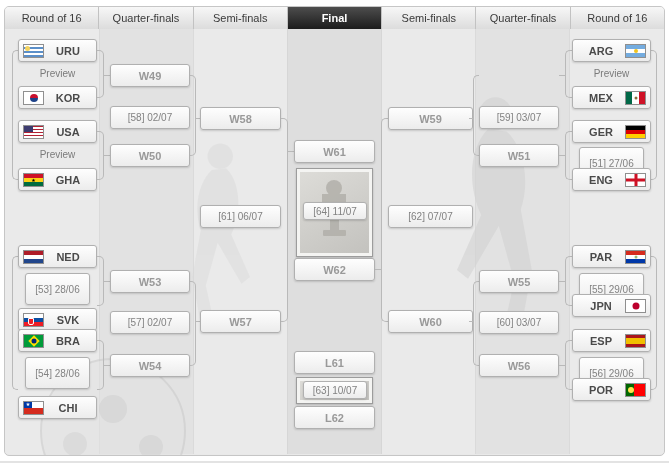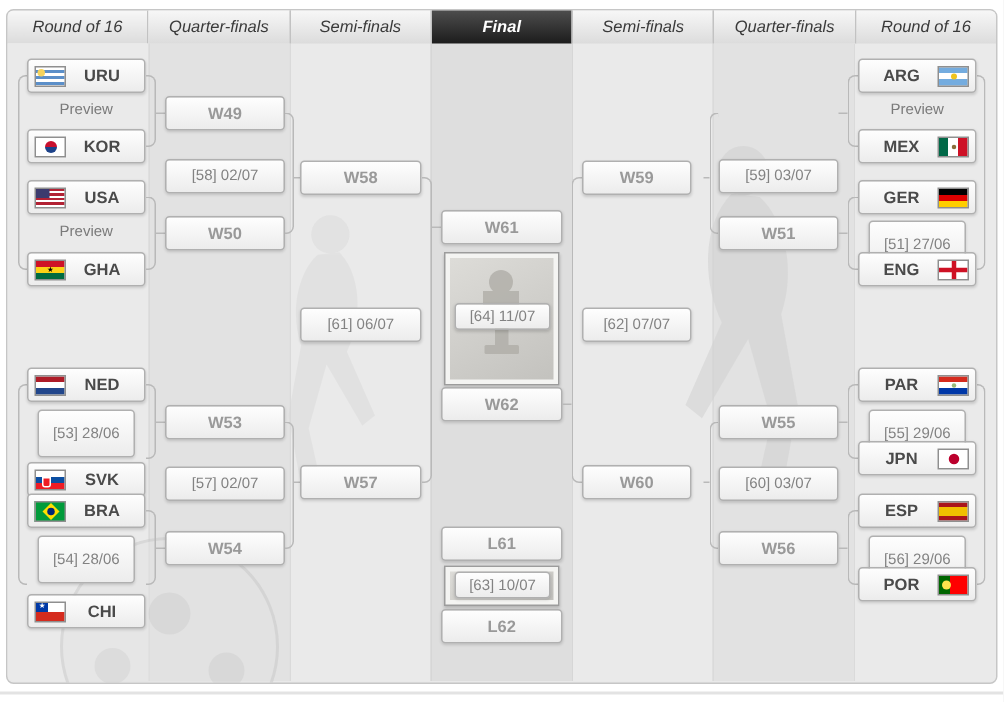--- a/index.html
+++ b/index.html
@@ -12,42 +12,42 @@
   .s2{left:99px;width:94px;background:#e2e2e2;border-left:1px solid #dadada;}
   .s3{left:193px;width:94px;background:#eaeaea;border-left:1px solid #dadada;}
   .s4{left:287px;width:94px;background:#dedede;border-left:1px solid #d6d6d6;}
   .s5{left:381px;width:94px;background:#eaeaea;border-left:1px solid #d6d6d6;}
   .s6{left:475px;width:94px;background:#e2e2e2;border-left:1px solid #dadada;}
   .s7{left:569px;width:95px;background:#eaeaea;border-left:1px solid #dadada;border-radius:0 0 4px 0;}
 
   .header { position:absolute; left:5px; top:7px; width:659px; height:22px; display:flex; }
   .hcell { flex:1; display:flex; align-items:center; justify-content:center;
            font-size:11px; color:#3a3a3a; background:linear-gradient(#f7f7f7,#dcdcdc);
-           border-right:1px solid #c2c2c2; cursor:pointer;font-style:italic; }
+           border-right:1px solid #c2c2c2; cursor:pointer; }
   .hcell:last-child { border-right:none; border-radius:0 4px 0 0; }
   .hcell:first-child { border-radius:4px 0 0 0; }
   .hcell.dark { background:linear-gradient(#4d4d4d,#1c1c1c); color:#fff; font-weight:bold; }
 
   .box { position:absolute; height:23px; border:1px solid #b0b0b0; border-radius:3px;
          background:linear-gradient(#fefefe,#ececec); box-shadow:0 1px 2px rgba(0,0,0,.15);
          display:flex; align-items:center; justify-content:center;
          font-size:11px; font-weight:bold; color:#999; }
   .team { color:#4a4a4a; padding:0 4px; cursor:pointer; }
   .team .tlabel { flex:1; text-align:center; }
   .team.rev { flex-direction:row-reverse;align-items:center; }
   .date { font-weight:normal; font-size:10px; color:#828282; cursor:pointer; }
   .r16d { height:32px; }
   .dmid { left:303px; width:64px; height:18px; }
   .d1 { left:25px; width:65px; }
   .d7 { left:579px; width:65px; }
   .ptext { position:absolute; font-size:10px; color:#7a7a7a; text-align:center;
            height:12px; line-height:12px; cursor:pointer; }
 
   .c1{left:18px;width:79px} .c2{left:110px;width:80px} .c3{left:200px;width:81px}
-  .c4{left:294px;width:81px} .c5{left:388px;width:73px} .c6{left:479px;width:80px}
+  .c4{left:294px;width:81px} .c5{left:388px;width:85px} .c6{left:479px;width:80px}
   .c7{left:572px;width:79px}
 
   .connR { position:absolute; border:1px solid #b9b9b9; border-left:none;
            border-radius:0 5px 5px 0; }
   .connL { position:absolute; border:1px solid #b9b9b9; border-right:none;
            border-radius:5px 0 0 5px; }
   .hline { position:absolute; height:1px; background:#b9b9b9; }
 
   .frame { position:absolute; border:1px solid #9c9c9c; background:#f4f4f2; padding:3px;
            box-shadow:0 1px 2px rgba(0,0,0,.2); }

